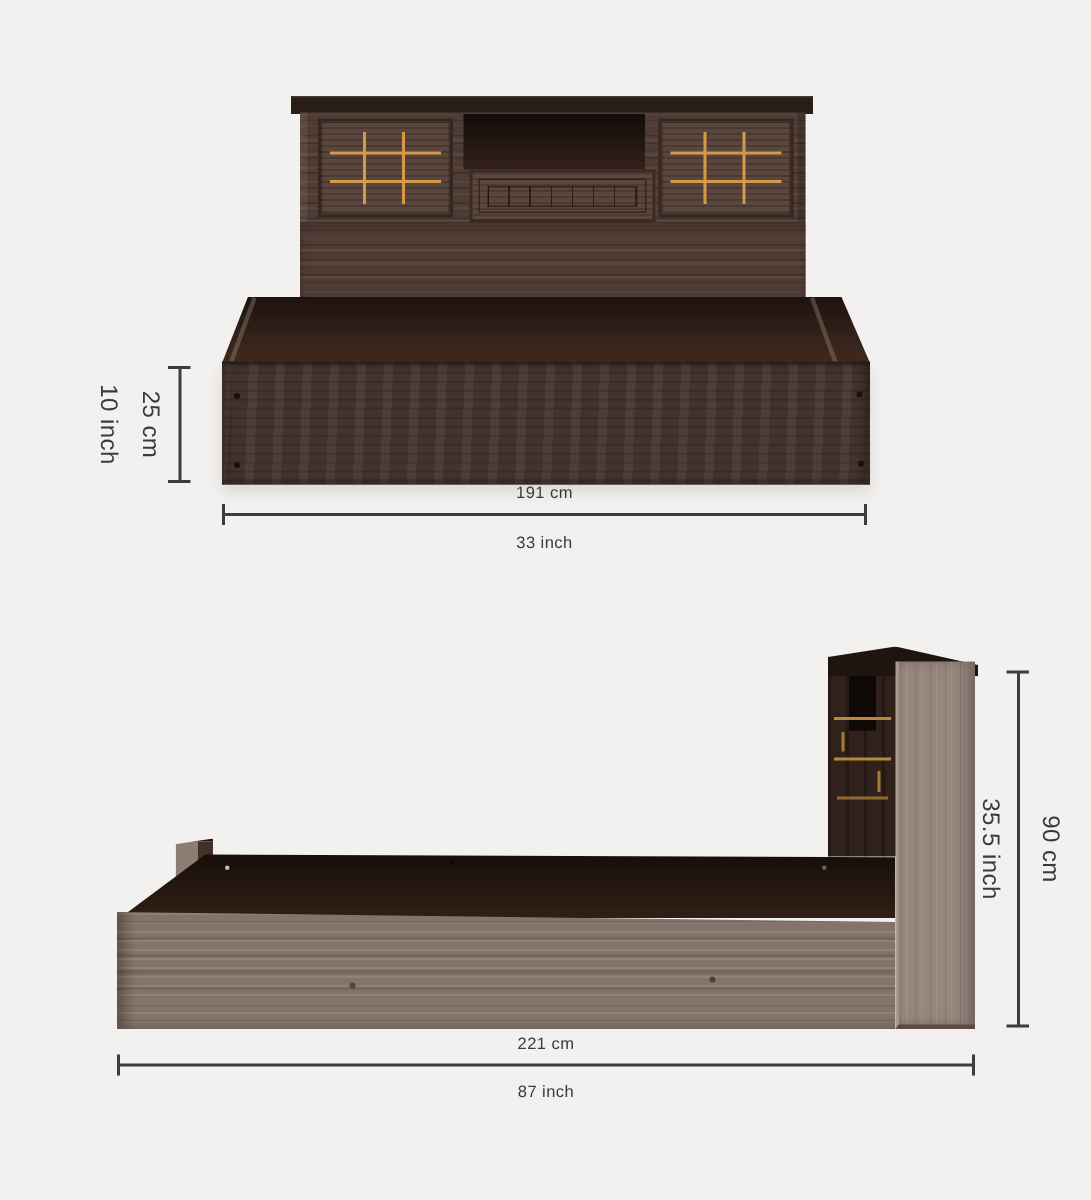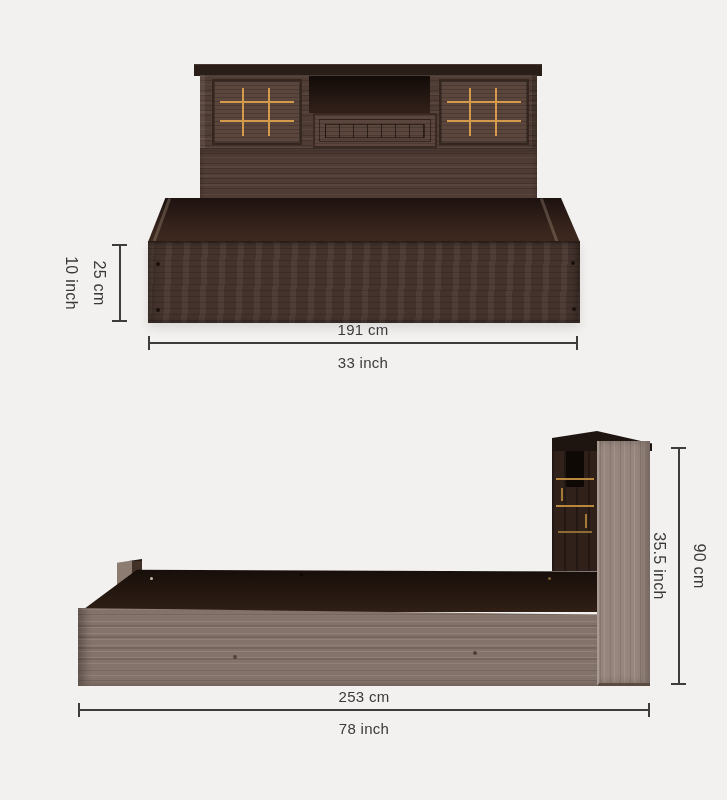--- a/index.html
+++ b/index.html
@@ -10,21 +10,21 @@
   }
   .layer{position:absolute;inset:0;}
 
   
   .dim-line-h{position:absolute;height:2px;background:var(--dimension_line,#3d3d3d);}
   .dim-line-v{position:absolute;width:2px;background:var(--dimension_line,#3d3d3d);}
   .cap-v{position:absolute;width:2px;height:14px;background:var(--dimension_line,#3d3d3d);}
   .cap-h{position:absolute;width:15px;height:2px;background:var(--dimension_line,#3d3d3d);}
   .hlabel{
     position:absolute;transform:translate(-50%,-50%);
-    font-size:15px;color:var(--label_text,#3a3a3a);letter-spacing:.3px;white-space:nowrap;
+    font-size:11px;color:var(--label_text,#3a3a3a);letter-spacing:.3px;white-space:nowrap;
   }
   .vlabel{
     position:absolute;transform:translate(-50%,-50%) rotate(90deg);
     font-size:16px;color:var(--label_text,#3a3a3a);letter-spacing:.3px;white-space:nowrap;
   }
 
   
   .wood-dark{
     background-color:#4f3c34;
     background-image:
@@ -195,17 +195,17 @@
 
     <div class="dim-line-v" style="left:678px;top:448px;height:236px;"></div>
     <i class="cap-h" style="left:671px;top:447px;"></i>
     <i class="cap-h" style="left:671px;top:683px;"></i>
     <div class="vlabel" style="left:659px;top:566px;">35.5 inch</div>
     <div class="vlabel" style="left:699px;top:566px;">90 cm</div>
 
     <div class="dim-line-h" style="left:78px;top:709px;width:572px;"></div>
     <i class="cap-v" style="left:78px;top:703px;"></i>
     <i class="cap-v" style="left:648px;top:703px;"></i>
-    <div class="hlabel" style="left:364px;top:696px;">253 cm</div>
-    <div class="hlabel" style="left:364px;top:728px;">78 inch</div>
+    <div class="hlabel" style="left:364px;top:696px;">221 cm</div>
+    <div class="hlabel" style="left:364px;top:728px;">87 inch</div>
   </section>
 
 </div>
 
 </body></html>

